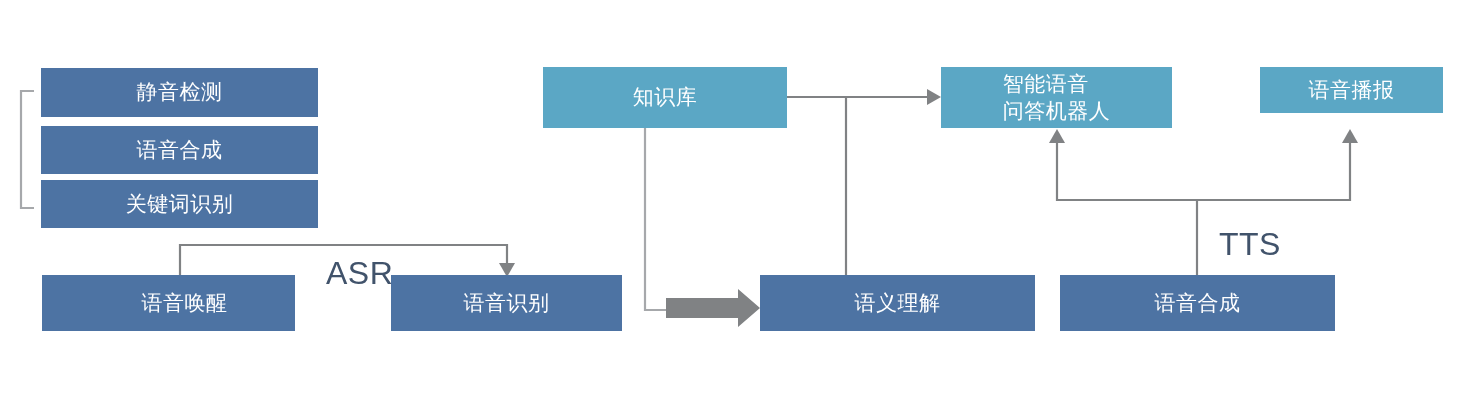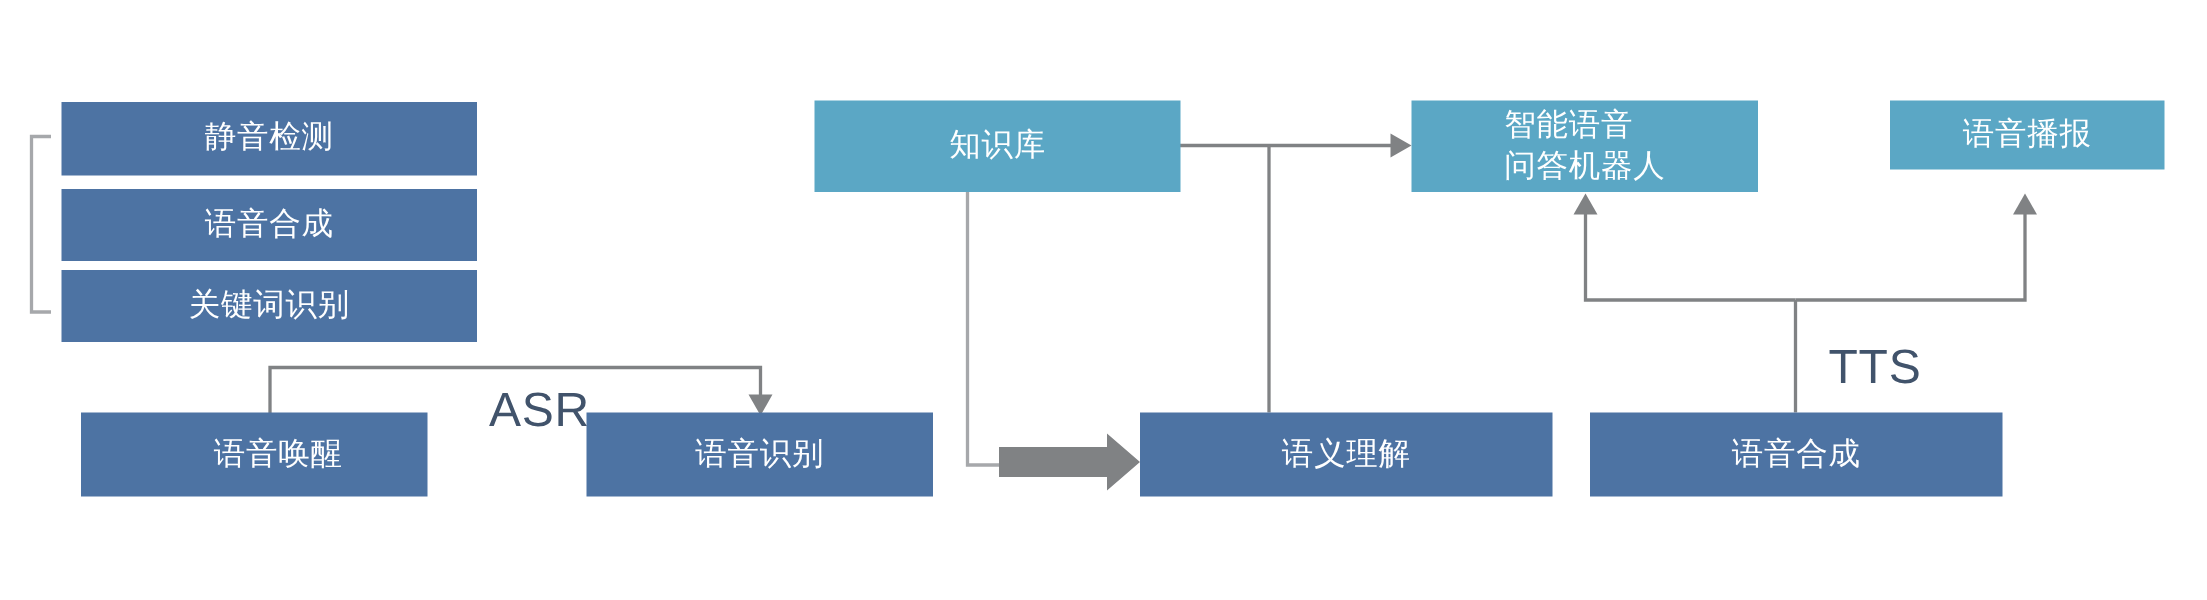--- a/index.html
+++ b/index.html
@@ -91,21 +91,21 @@
     <polygon class="arrowhead" points="1057,129 1049,143 1065,143"></polygon>
     <polygon class="arrowhead" points="1350,129 1342,143 1358,143"></polygon>
   </svg>
 
   <div class="node dark" style="left:41px;  top:68px;  width:277px; height:49px;">静音检测</div>
 
   <div class="node dark" style="left:41px;  top:126px; width:277px; height:48px;">语音合成</div>
 
   <div class="node dark" style="left:41px;  top:180px; width:277px; height:48px;">关键词识别</div>
 
-  <div class="node dark" style="left:54px;  top:275px; width:231px; height:56px;padding-left:32px;">语音唤醒</div>
+  <div class="node dark" style="left:42px;  top:275px; width:253px; height:56px;padding-left:32px;">语音唤醒</div>
 
   <div class="node dark" style="left:391px; top:275px; width:231px; height:56px;">语音识别</div>
 
   <div class="node light" style="left:543px; top:67px;  width:244px; height:61px;">知识库</div>
 
   <div class="node dark" style="left:760px; top:275px; width:275px; height:56px;">语义理解</div>
 
   <div class="node light" style="left:941px; top:67px;  width:231px; height:61px;">智能语音
 问答机器人</div>
 

